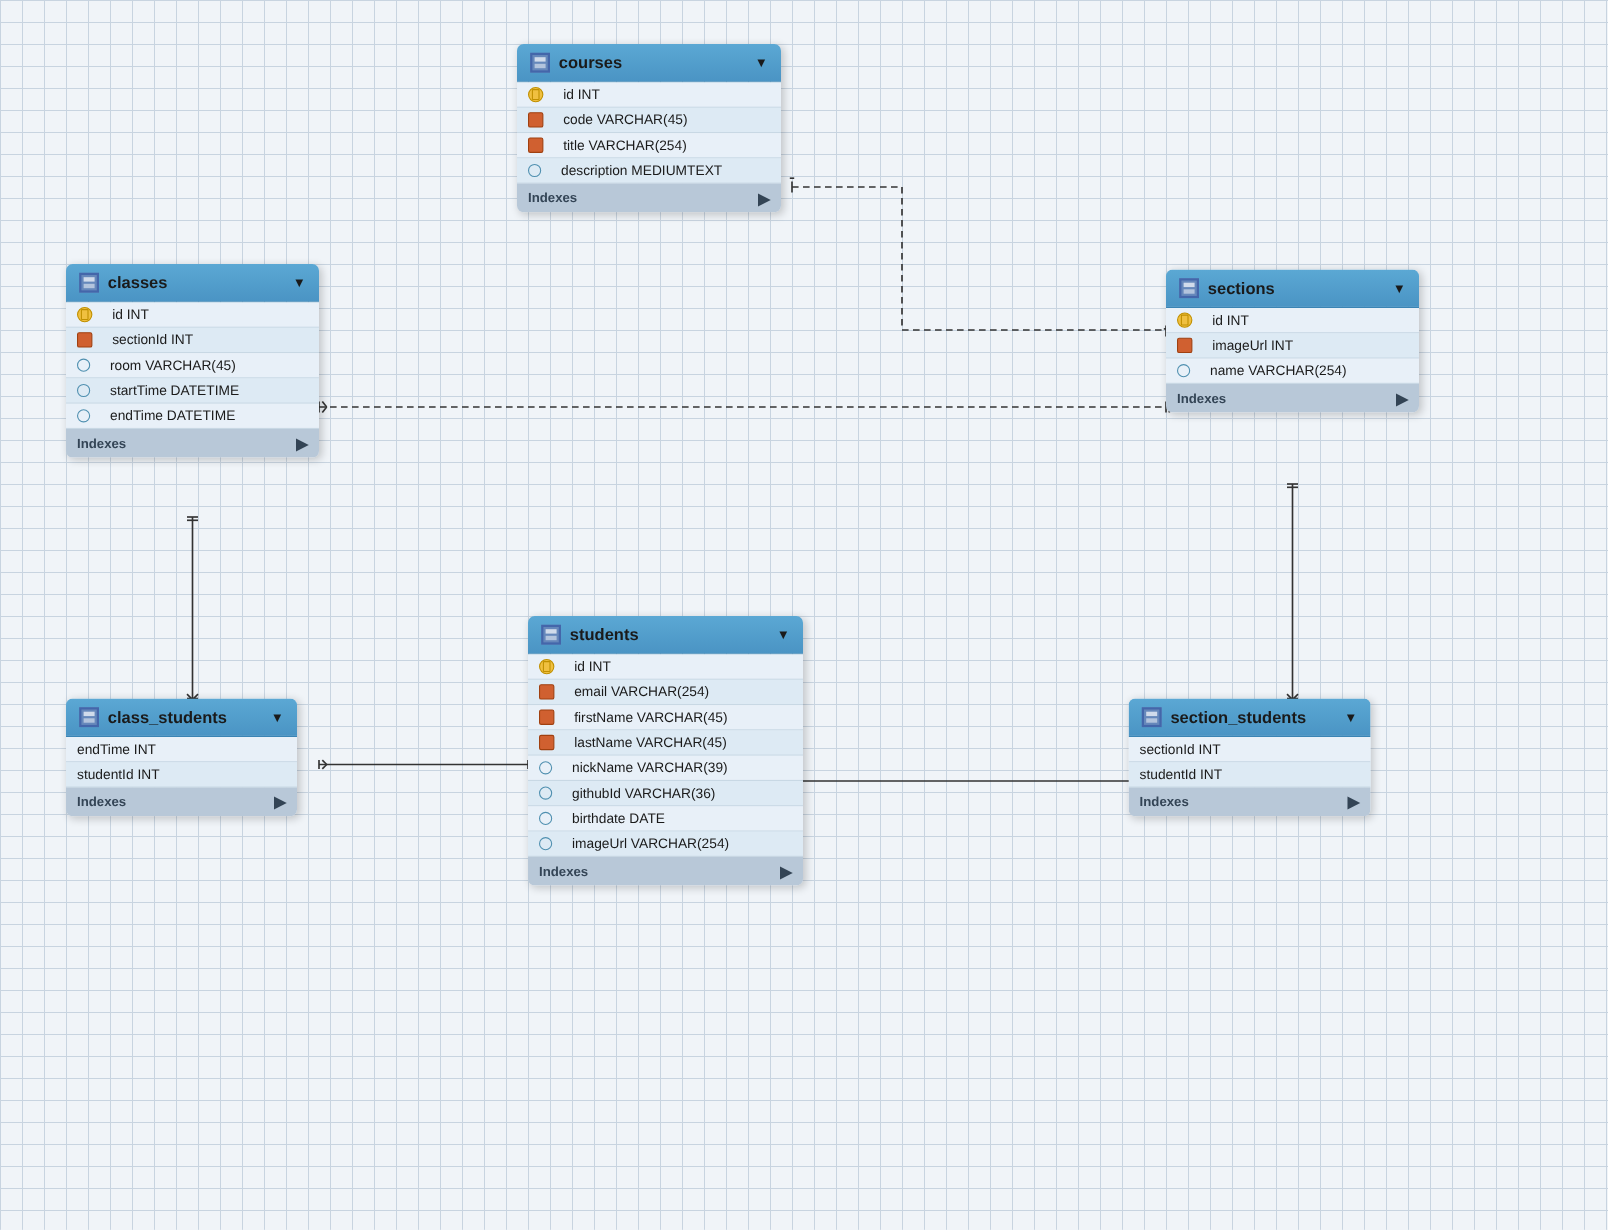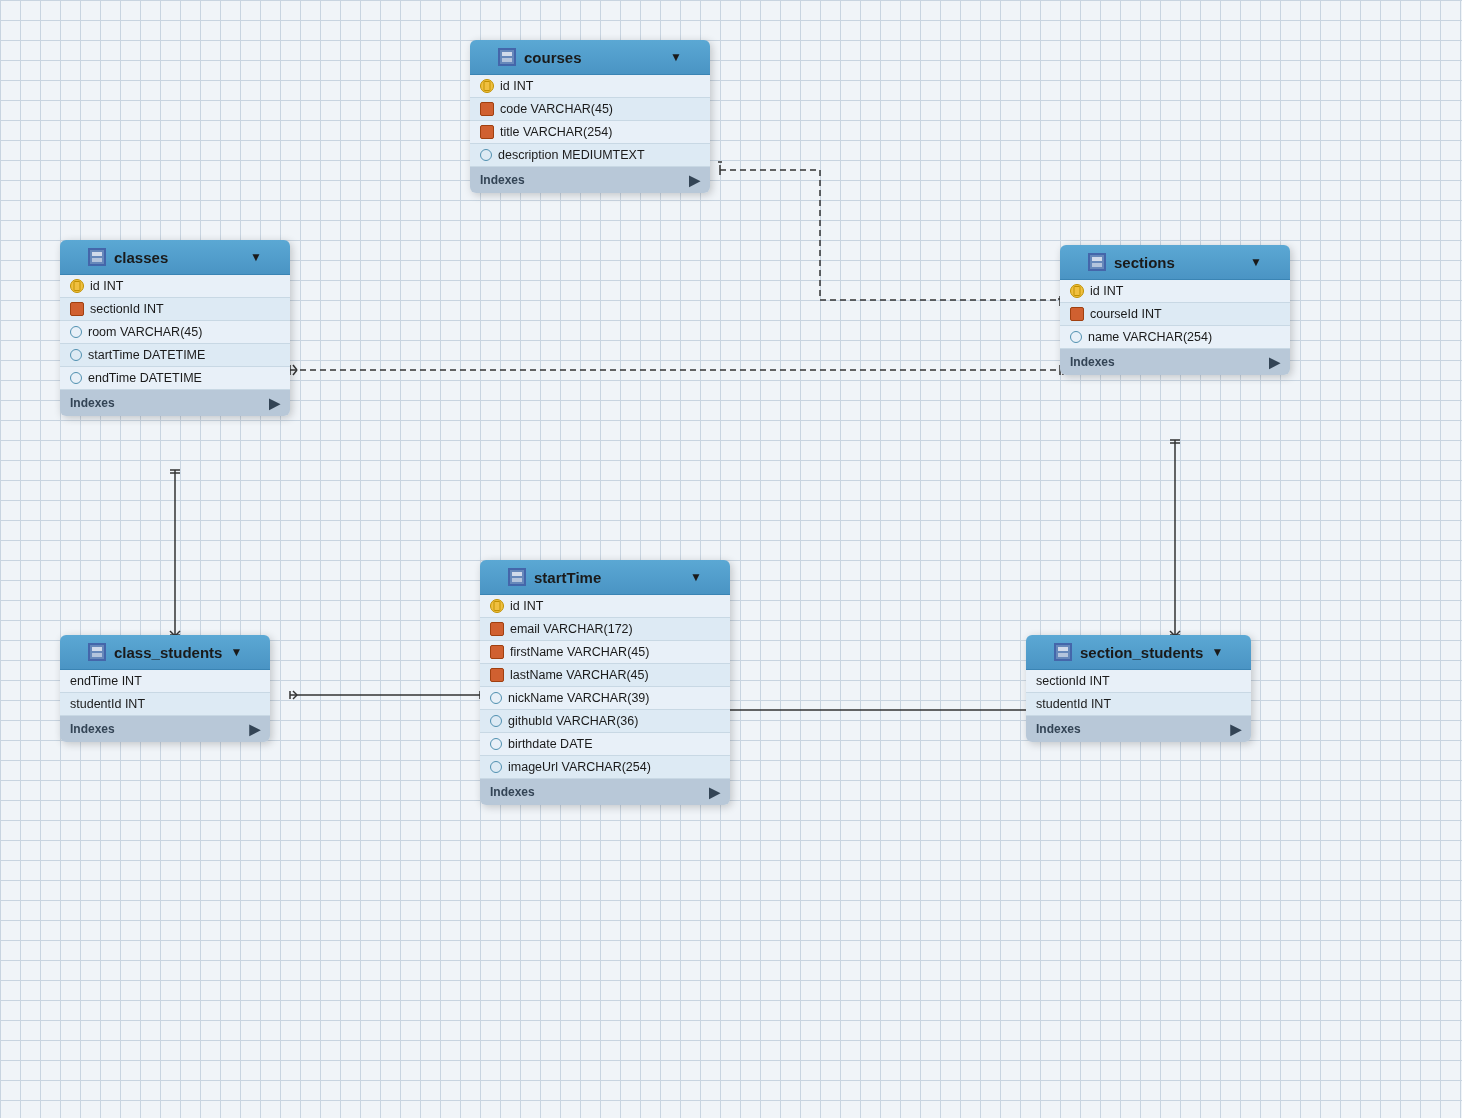--- a/index.html
+++ b/index.html
@@ -19,21 +19,21 @@
     .er-table {
       position: absolute;
       border-radius: 6px;
       overflow: hidden;
       box-shadow: 2px 2px 8px rgba(0,0,0,0.2);
       min-width: 220px;
     }
 
     .er-table-header {
       background: linear-gradient(180deg, #5ba8d4 0%, #4a94c4 100%);
-      padding: 8px 28px;
+      padding: 8px 12px;
       display: flex;
       align-items: center;
       gap: 8px;
       border-bottom: 1px solid #3a84b4;
     }
 
     .er-table-header .table-name {
       font-weight: bold;
       font-size: 15px;
       color: #1a1a1a;
@@ -48,21 +48,21 @@
     .er-table-body {
       background: #dce8f0;
     }
 
     .er-table-row {
       padding: 4px 10px;
       font-size: 12.5px;
       color: #1a1a1a;
       display: flex;
       align-items: center;
-      gap: 6px;
+      gap: 18px;
       border-bottom: 1px solid #c8d8e4;
       background: #e8f0f8;
     }
 
     .er-table-row:nth-child(even) {
       background: #ddeaf4;
     }
 
     .er-table-footer {
       background: #b8c8d8;
@@ -241,21 +241,21 @@
     <span class="table-name">sections</span>
     <span class="chevron">▼</span>
   </div>
   <div class="er-table-body">
     <div class="er-table-row">
       <span class="icon-pk"></span>
       <span>id INT</span>
     </div>
     <div class="er-table-row">
       <span class="icon-fk"></span>
-      <span>courseId INT</span>
+      <span>imageUrl INT</span>
     </div>
     <div class="er-table-row">
       <span class="icon-field"></span>
       <span>name VARCHAR(254)</span>
     </div>
   </div>
   <div class="er-table-footer">
     <span>Indexes</span>
     <span class="arrow">▶</span>
   </div>
@@ -301,31 +301,31 @@
 </div>
 
 <div class="er-table" style="left:480px; top:560px; min-width:250px;">
   <div class="er-table-header">
     <div style="width:18px;height:18px;background:#6688bb;border:2px solid #4466aa;display:inline-flex;align-items:center;justify-content:center;">
       <svg width="12" height="12" viewBox="0 0 12 12">
           <rect x="1" y="1" width="10" height="4" fill="#fff" opacity="0.7"></rect>
           <rect x="1" y="7" width="10" height="4" fill="#fff" opacity="0.5"></rect>
         </svg>
     </div>
-    <span class="table-name">startTime</span>
+    <span class="table-name">students</span>
     <span class="chevron">▼</span>
   </div>
   <div class="er-table-body">
     <div class="er-table-row">
       <span class="icon-pk"></span>
       <span>id INT</span>
     </div>
     <div class="er-table-row">
       <span class="icon-fk"></span>
-      <span>email VARCHAR(172)</span>
+      <span>email VARCHAR(254)</span>
     </div>
     <div class="er-table-row">
       <span class="icon-fk"></span>
       <span>firstName VARCHAR(45)</span>
     </div>
     <div class="er-table-row">
       <span class="icon-fk"></span>
       <span>lastName VARCHAR(45)</span>
     </div>
     <div class="er-table-row">

